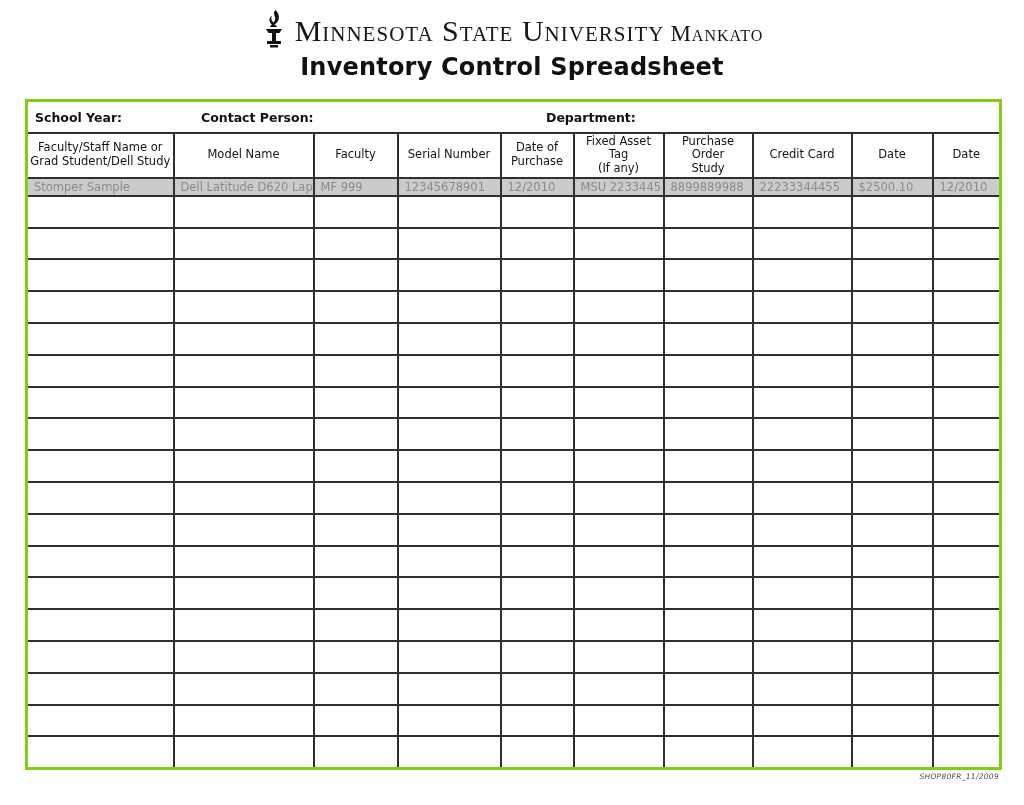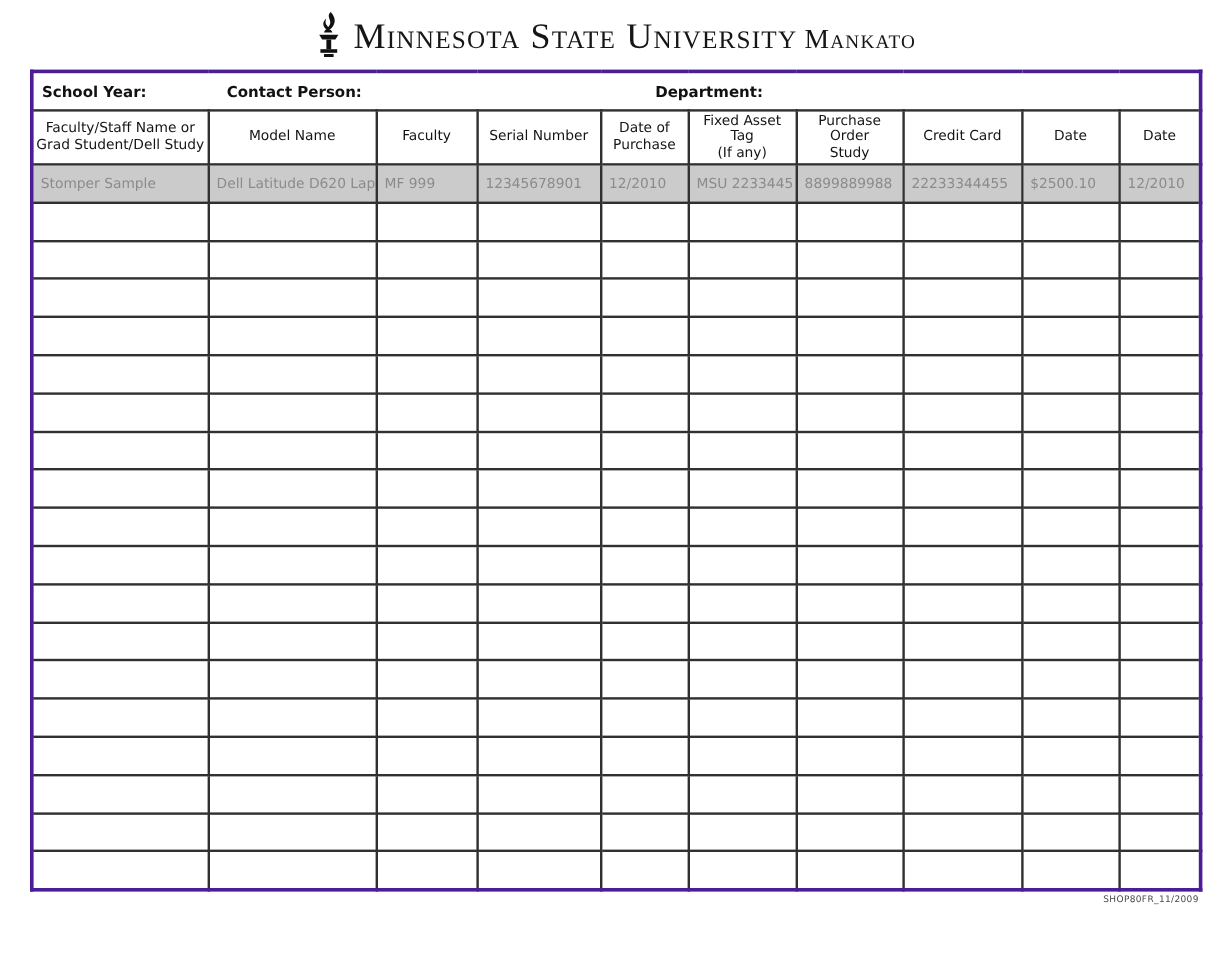--- a/index.html
+++ b/index.html
@@ -31,58 +31,58 @@
     font-size:24px; font-weight:bold; letter-spacing:0.2px;
     margin-top:1px; color:#111;
   }
   .doc-subtitle { font-size:15px; margin-top:0px; color:#151515; }
 
   
   table.inv {
     border-collapse:collapse;
     table-layout:fixed;
     width:974px;
-    margin:6px 0 0 25px;
-    border:3px solid #4c1d95;
+    margin:18px 0 0 25px;
+    border:3px solid #84cc16;
   }
   table.inv td, table.inv th { border:2px solid #303030; overflow:hidden; }
 
   tr.row-form { height:32px; }
   tr.row-form td { position:relative; border-bottom:2px solid #303030; }
   .form-label {
     position:absolute; top:50%; transform:translateY(-50%);
     font-weight:bold; font-size:12.5px; white-space:nowrap; color:#111;
   }
   .fl-school   { left:7px; }
-  .fl-contact  { left:161px; }
+  .fl-contact  { left:173px; }
   .fl-dept     { left:518px; }
 
   tr.row-header { height:34px; }
   tr.row-header th {
     font-weight:normal; font-size:11.5px; line-height:1.2;
     text-align:center; vertical-align:middle;
     white-space:pre-line; color:#141414; padding:1px 2px;
   }
 
-  tr.row-sample { height:32px;padding-left:28px; }
+  tr.row-sample { height:18px;padding-left:28px; }
   tr.row-sample td {
     background:var(--sample-bg, #cbcbcb);
     color:var(--sample-fg, #8b8b8b);
     font-size:11.5px; padding:0 0 0 6px;
     vertical-align:middle; white-space:nowrap;
   }
 
   tr.row-empty { height:31.8px; }
   tr.row-empty td { background:#ffffff; }
 
   
   .form-code {
     width:974px; margin-left:25px;
     text-align:right;
-    font-size:7.5px; 
+    font-size:7.5px; font-style:italic;
     color:#4a4a4a; letter-spacing:0.3px;
     padding-top:2px;
   }
 </style>
 </head>
 <body>
 
 <div class="masthead">
   <div class="wordmark-line">
     <svg class="torch" viewBox="0 0 26 40" xmlns="http://www.w3.org/2000/svg" aria-hidden="true">
@@ -90,20 +90,21 @@
       <path fill="#111" d="M9 17 C9.5 15.5 10.5 14.5 12 14 C14 14.5 15.5 15.5 16 17 Z"></path>
       <path fill="#111" d="M5 19 L21 19 L18.5 23 L7.5 23 Z"></path>
       <rect fill="#111" x="11" y="23" width="4" height="8"></rect>
       <rect fill="#111" x="6" y="31" width="14" height="3"></rect>
       <rect fill="#111" x="9" y="35" width="8" height="2.5"></rect>
     </svg>
     <span class="wordmark">
       <span class="uni">Minnesota State University</span><span class="campus">Mankato</span>
     </span>
   </div>
+  <div class="doc-title">Inventory Control Spreadsheet</div>
 </div>
 
 <table class="inv">
   <colgroup>
     <col style="width:147px">
       <col style="width:140px">
       <col style="width:84px">
     <col style="width:103px">
       <col style="width:73px">
       <col style="width:90px">

